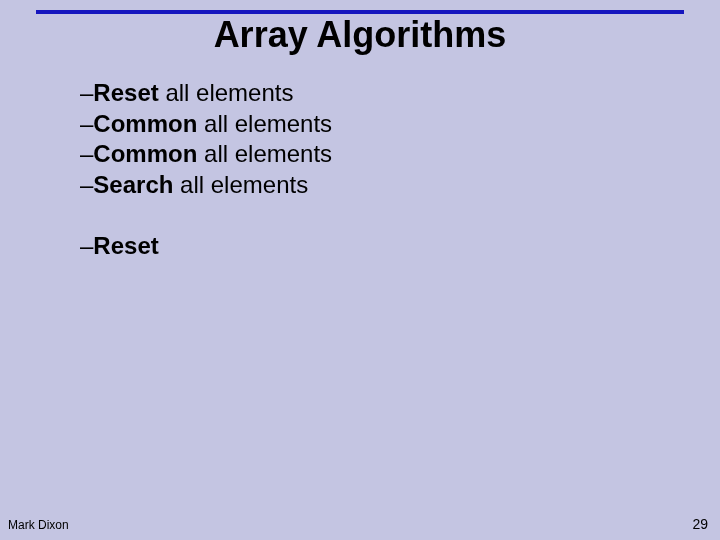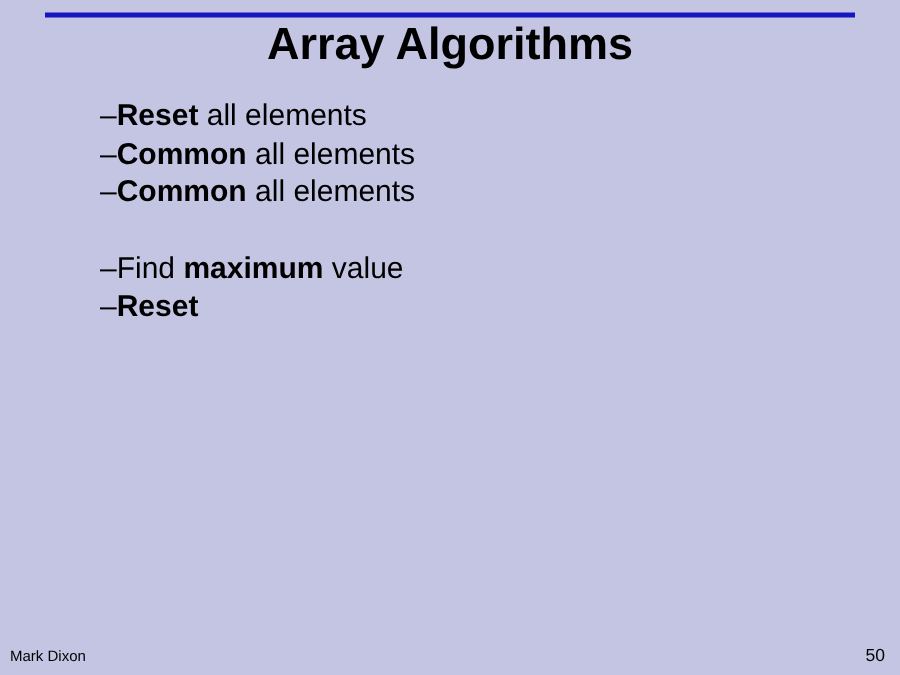--- a/index.html
+++ b/index.html
@@ -84,24 +84,24 @@
 
 <div class="title-rule"></div>
 <div class="title">Array Algorithms</div>
 
 <div class="content">
 
   <div class="sublist">
     <div class="sub-item"><span class="dash">– </span><span class="bold">Reset</span><span> all elements</span></div>
     <div class="sub-item"><span class="dash">– </span><span class="bold">Common</span><span> all elements</span></div>
     <div class="sub-item"><span class="dash">– </span><span class="bold">Common</span><span> all elements</span></div>
+    <div class="sub-item"><span class="dash">– </span><span class="bold">Search</span><span> all elements</span></div>
   </div>
 
   <div class="gap"></div>
 
   <div class="sublist">
-    <div class="sub-item"><span class="dash">– </span><span>Find </span><span class="bold">maximum</span><span> value</span></div>
     <div class="sub-item"><span class="dash">– </span><span></span><span class="bold">Reset</span><span></span></div>
   </div>
 </div>
 
 <div class="footer-left">Mark Dixon</div>
-<div class="footer-right">50</div>
+<div class="footer-right">29</div>
 
 </body></html>

